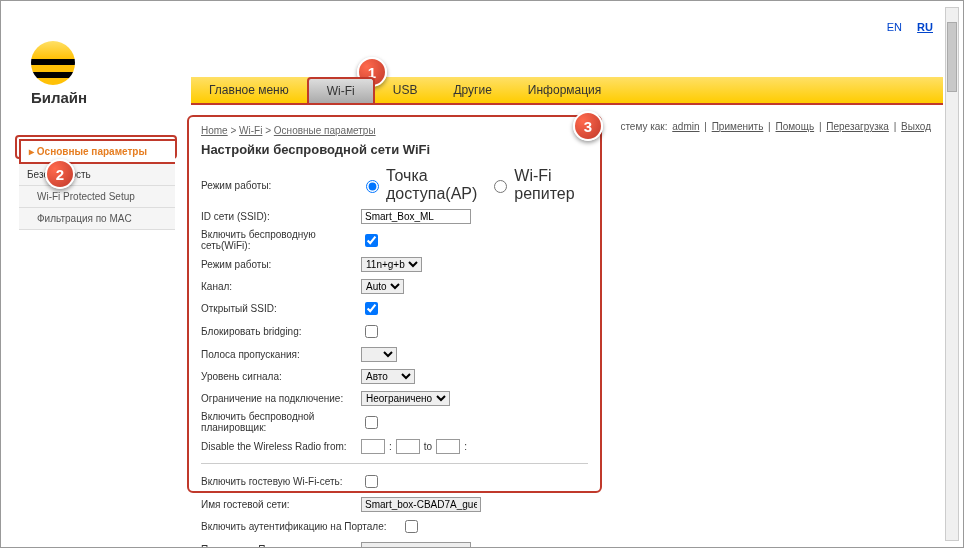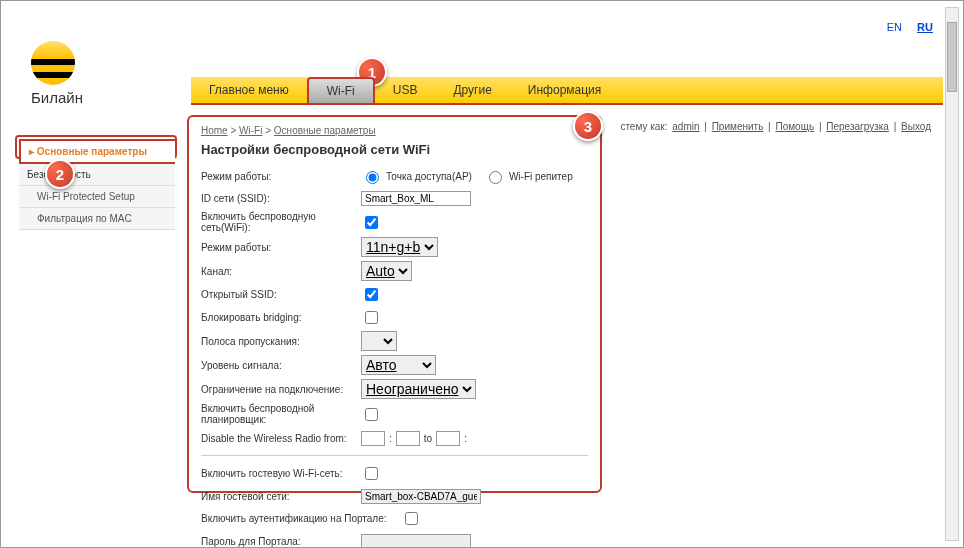--- a/index.html
+++ b/index.html
@@ -3,40 +3,40 @@
 <meta charset="utf-8">
 <style>
 * { box-sizing: border-box; }
 body { margin: 0; font-family: Arial, sans-serif; font-size: 11px; color: #333; background: #fff; }
 .page { width: 964px; height: 548px; margin: 0 auto; border: 1px solid #999; position: relative; overflow: hidden; }
 .lang { position: absolute; top: 20px; right: 30px; font-size: 11px; }
 .lang a { color: #0044cc; text-decoration: none; margin-left: 12px; }
 .lang a.active { text-decoration: underline; font-weight: bold; }
 .logo-area { position: absolute; top: 40px; left: 30px; }
 .logo-circle { width: 44px; height: 44px; border-radius: 50%; background: linear-gradient(180deg,#ffe066 0%,#ffc107 40%,#000 40%,#000 55%,#ffc107 55%,#ffc107 70%,#000 70%,#000 85%,#ffc107 85%); margin-bottom: 4px; }
-.logo-text { font-size: 15px; color: #333; }
+.logo-text { font-size: 15px; color: #333; font-weight: bold; }
 .nav { position: absolute; top: 76px; left: 190px; right: 20px; height: 28px; background: linear-gradient(180deg,#ffe066,#ffcc00); display: flex; align-items: center; border-bottom: 2px solid #c0392b; }
 .nav-item { padding: 0 18px; height: 100%; display: flex; align-items: center; font-size: 12px; color: #333; cursor: pointer; }
 .nav-item.active { background: linear-gradient(180deg,#ddd,#aaa); border: 2px solid #c0392b; border-bottom: none; border-radius: 4px 4px 0 0; position: relative; z-index: 2; }
 .sidebar { position: absolute; top: 138px; left: 18px; width: 156px; }
 .side-item { padding: 5px 8px; font-size: 10px; background: #f5f5f5; border-bottom: 1px solid #ddd; cursor: pointer; }
 .side-item.active { color: #e67e22; font-weight: bold; background: #fff; border: 2px solid #c0392b; border-right: none; }
 .side-item.active::before { content: "▸ "; }
 .side-item.sub { padding-left: 18px; color: #555; }
 .content { position: absolute; top: 114px; left: 186px; width: 415px; height: 378px; border: 2px solid #c0392b; border-radius: 6px; padding: 8px 12px; }
 .breadcrumb { font-size: 10px; color: #666; margin-bottom: 6px; }
 .breadcrumb a { color: #666; text-decoration: underline; }
 .breadcrumb span.cur { text-decoration: underline; }
 h2 { font-size: 13px; margin: 4px 0 10px 0; font-weight: bold; }
 .form-row { display: flex; align-items: center; margin-bottom: 4px; min-height: 18px; }
 .form-label { width: 160px; font-size: 10px; color: #333; flex-shrink: 0; }
 .form-ctrl { font-size: 10px; display: flex; align-items: center; gap: 4px; }
 .form-ctrl input[type=text] { font-size: 10px; padding: 1px 3px; border: 1px solid #999; }
-.form-ctrl select { font-size: 14px; border: 1px solid #999; text-decoration: underline; }
-.radio-lbl { font-size: 10px; margin-right: 8px; }
+.form-ctrl select { font-size: 10px; border: 1px solid #999; }
+.radio-lbl { font-size: 16px; margin-right: 8px; }
 hr { border: none; border-top: 1px solid #ccc; margin: 8px 0; }
 .toplinks { position: absolute; top: 120px; right: 30px; font-size: 10px; color: #555; }
 .toplinks a { color: #555; text-decoration: underline; margin: 15px 2px; }
 .callout { position: absolute; width: 30px; height: 30px; border-radius: 50%; background: radial-gradient(circle at 30% 30%, #ff6a4d, #c0392b); color: #fff; font-weight: bold; display: flex; align-items: center; justify-content: center; font-size: 15px; box-shadow: 0 2px 4px rgba(0,0,0,.4); border: 2px solid #fff; }
 .c1 { top: 56px; left: 356px; }
 .c2 { top: 158px; left: 44px; }
 .c3 { top: 110px; left: 572px; }
 .scrollbar { position: absolute; right: 4px; top: 6px; bottom: 6px; width: 14px; background: #f0f0f0; border: 1px solid #ccc; }
 .scroll-thumb { position: absolute; top: 14px; left: 1px; right: 1px; height: 70px; background: #c8c8c8; border: 1px solid #aaa; }
 .side-outline { position: absolute; top: 134px; left: 14px; width: 162px; height: 24px; border: 2px solid #c0392b; border-radius: 4px; pointer-events: none; }
@@ -141,21 +141,21 @@
     </div>
     <div class="form-row">
       <div class="form-label">Полоса пропускания:</div>
       <div class="form-ctrl">
           <select style="width:36px"><option></option></select>
         </div>
     </div>
     <div class="form-row">
       <div class="form-label">Уровень сигнала:</div>
       <div class="form-ctrl">
-          <select style="width:75px"><option>Авто</option></select>
+          <select style="width:54px"><option>Авто</option></select>
         </div>
     </div>
     <div class="form-row">
       <div class="form-label">Ограничение на подключение:</div>
       <div class="form-ctrl">
           <select><option>Неограничено</option></select>
         </div>
     </div>
     <div class="form-row">
       <div class="form-label">Включить беспроводной планировщик:</div>

